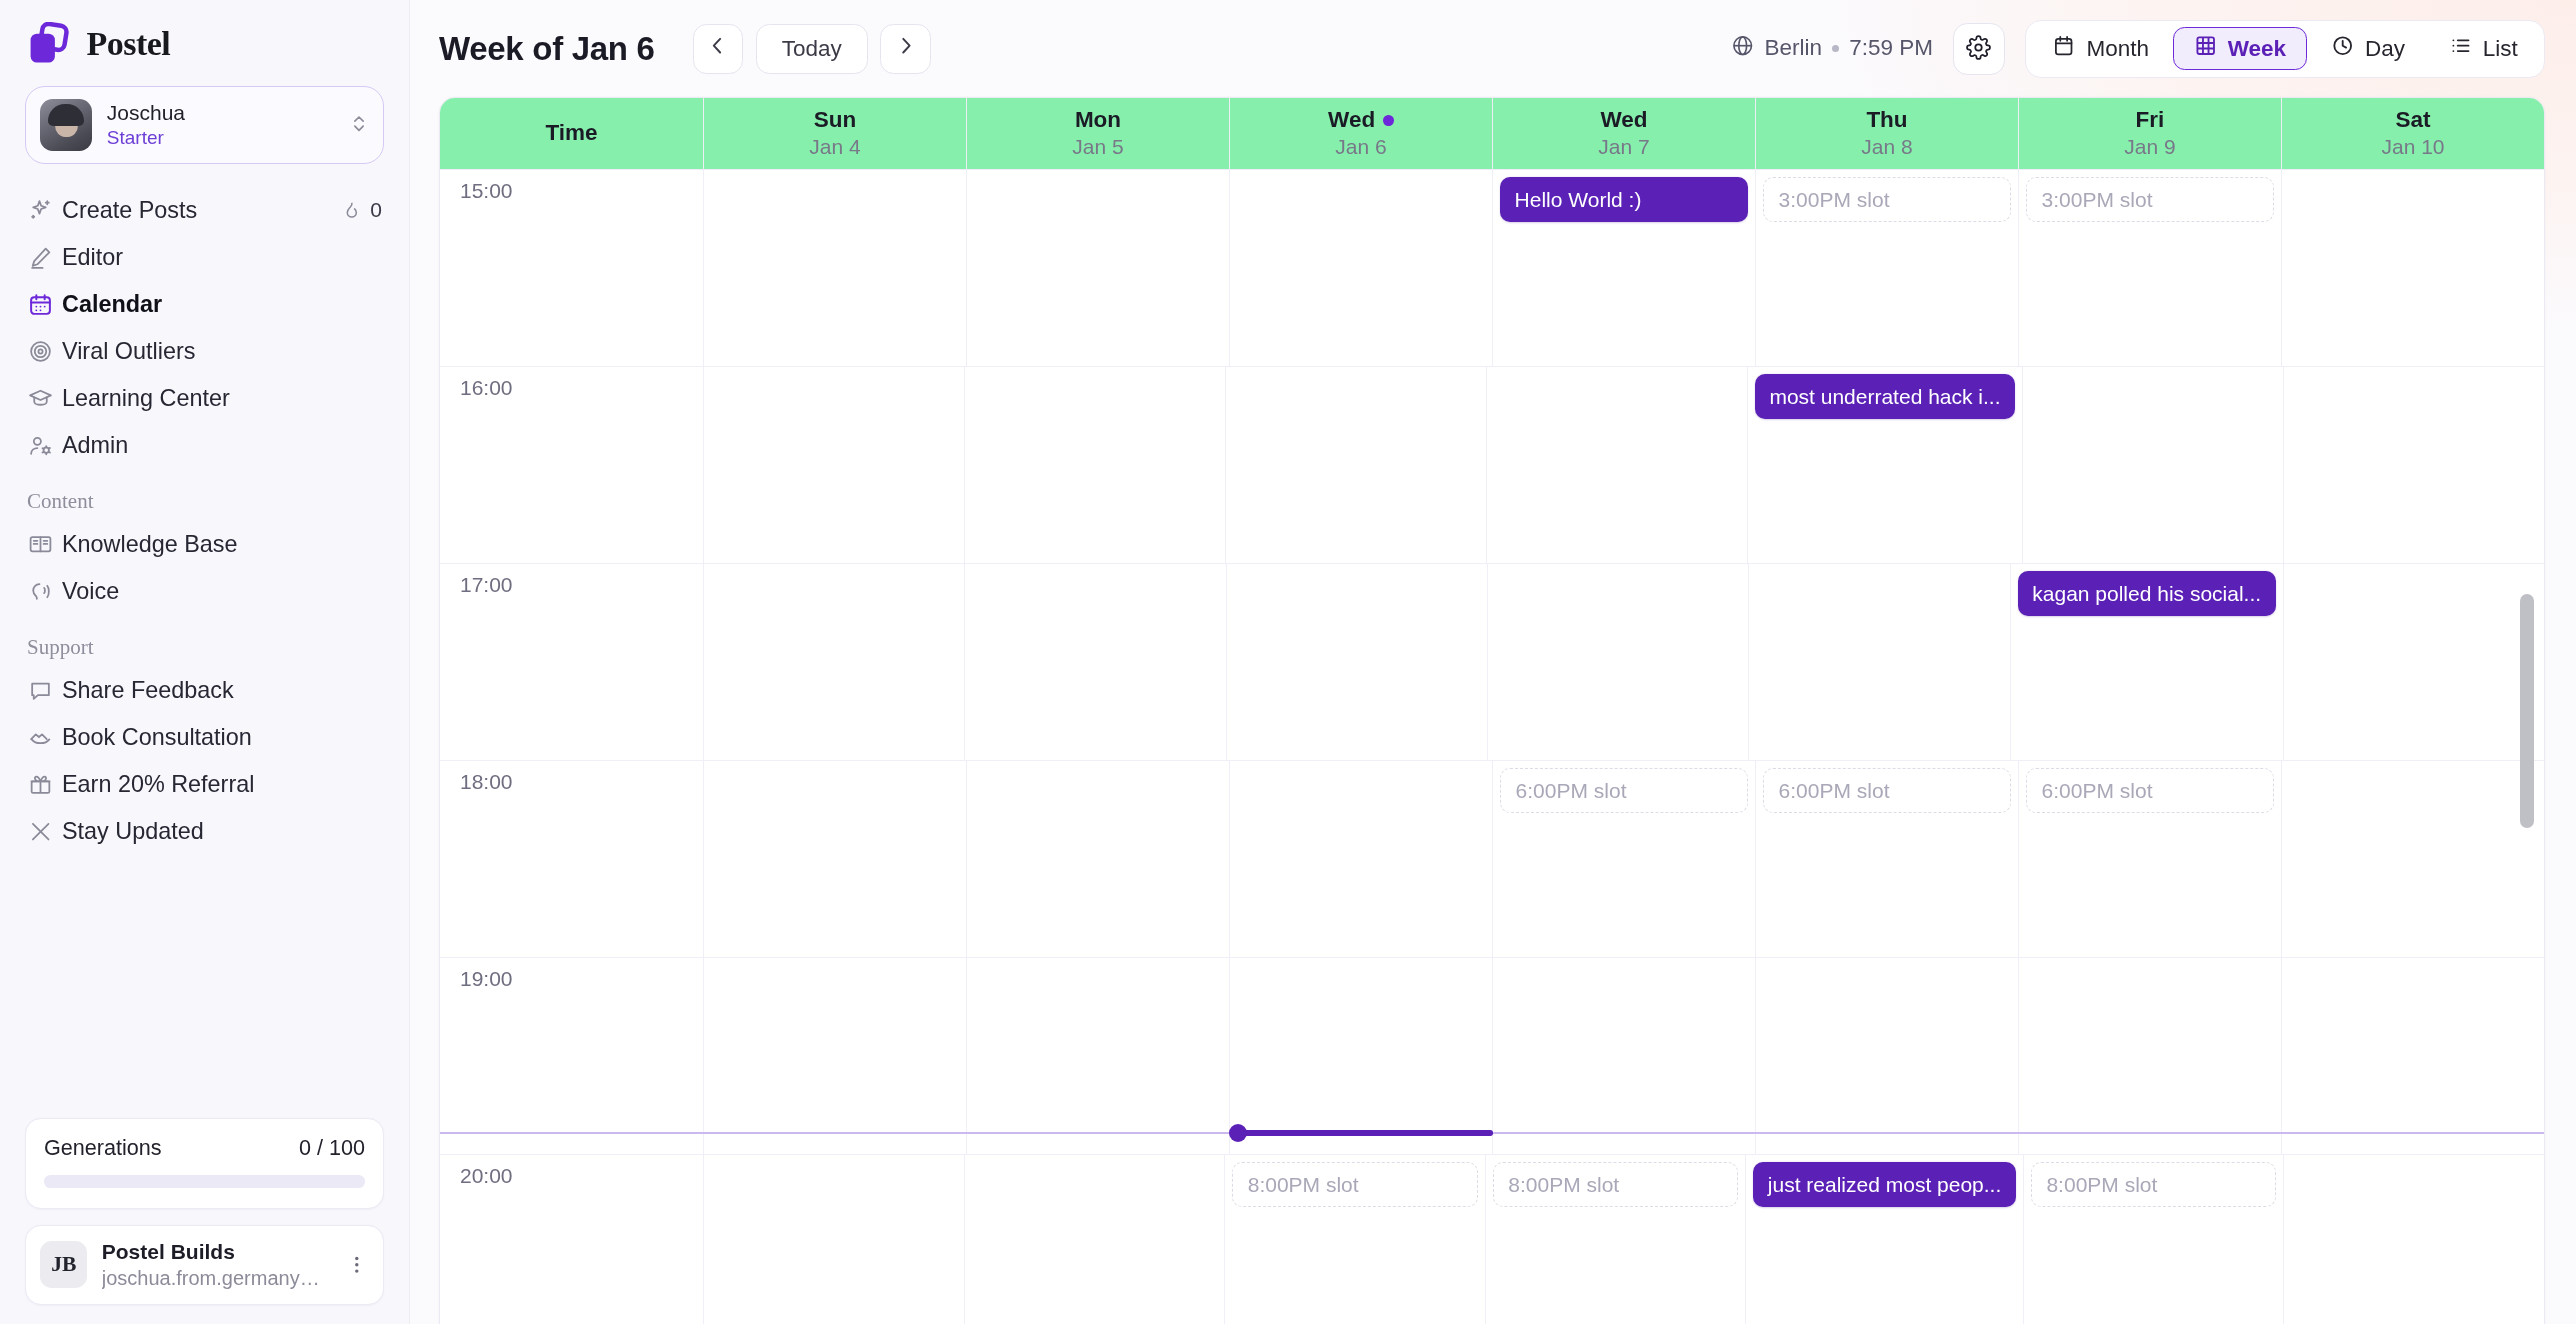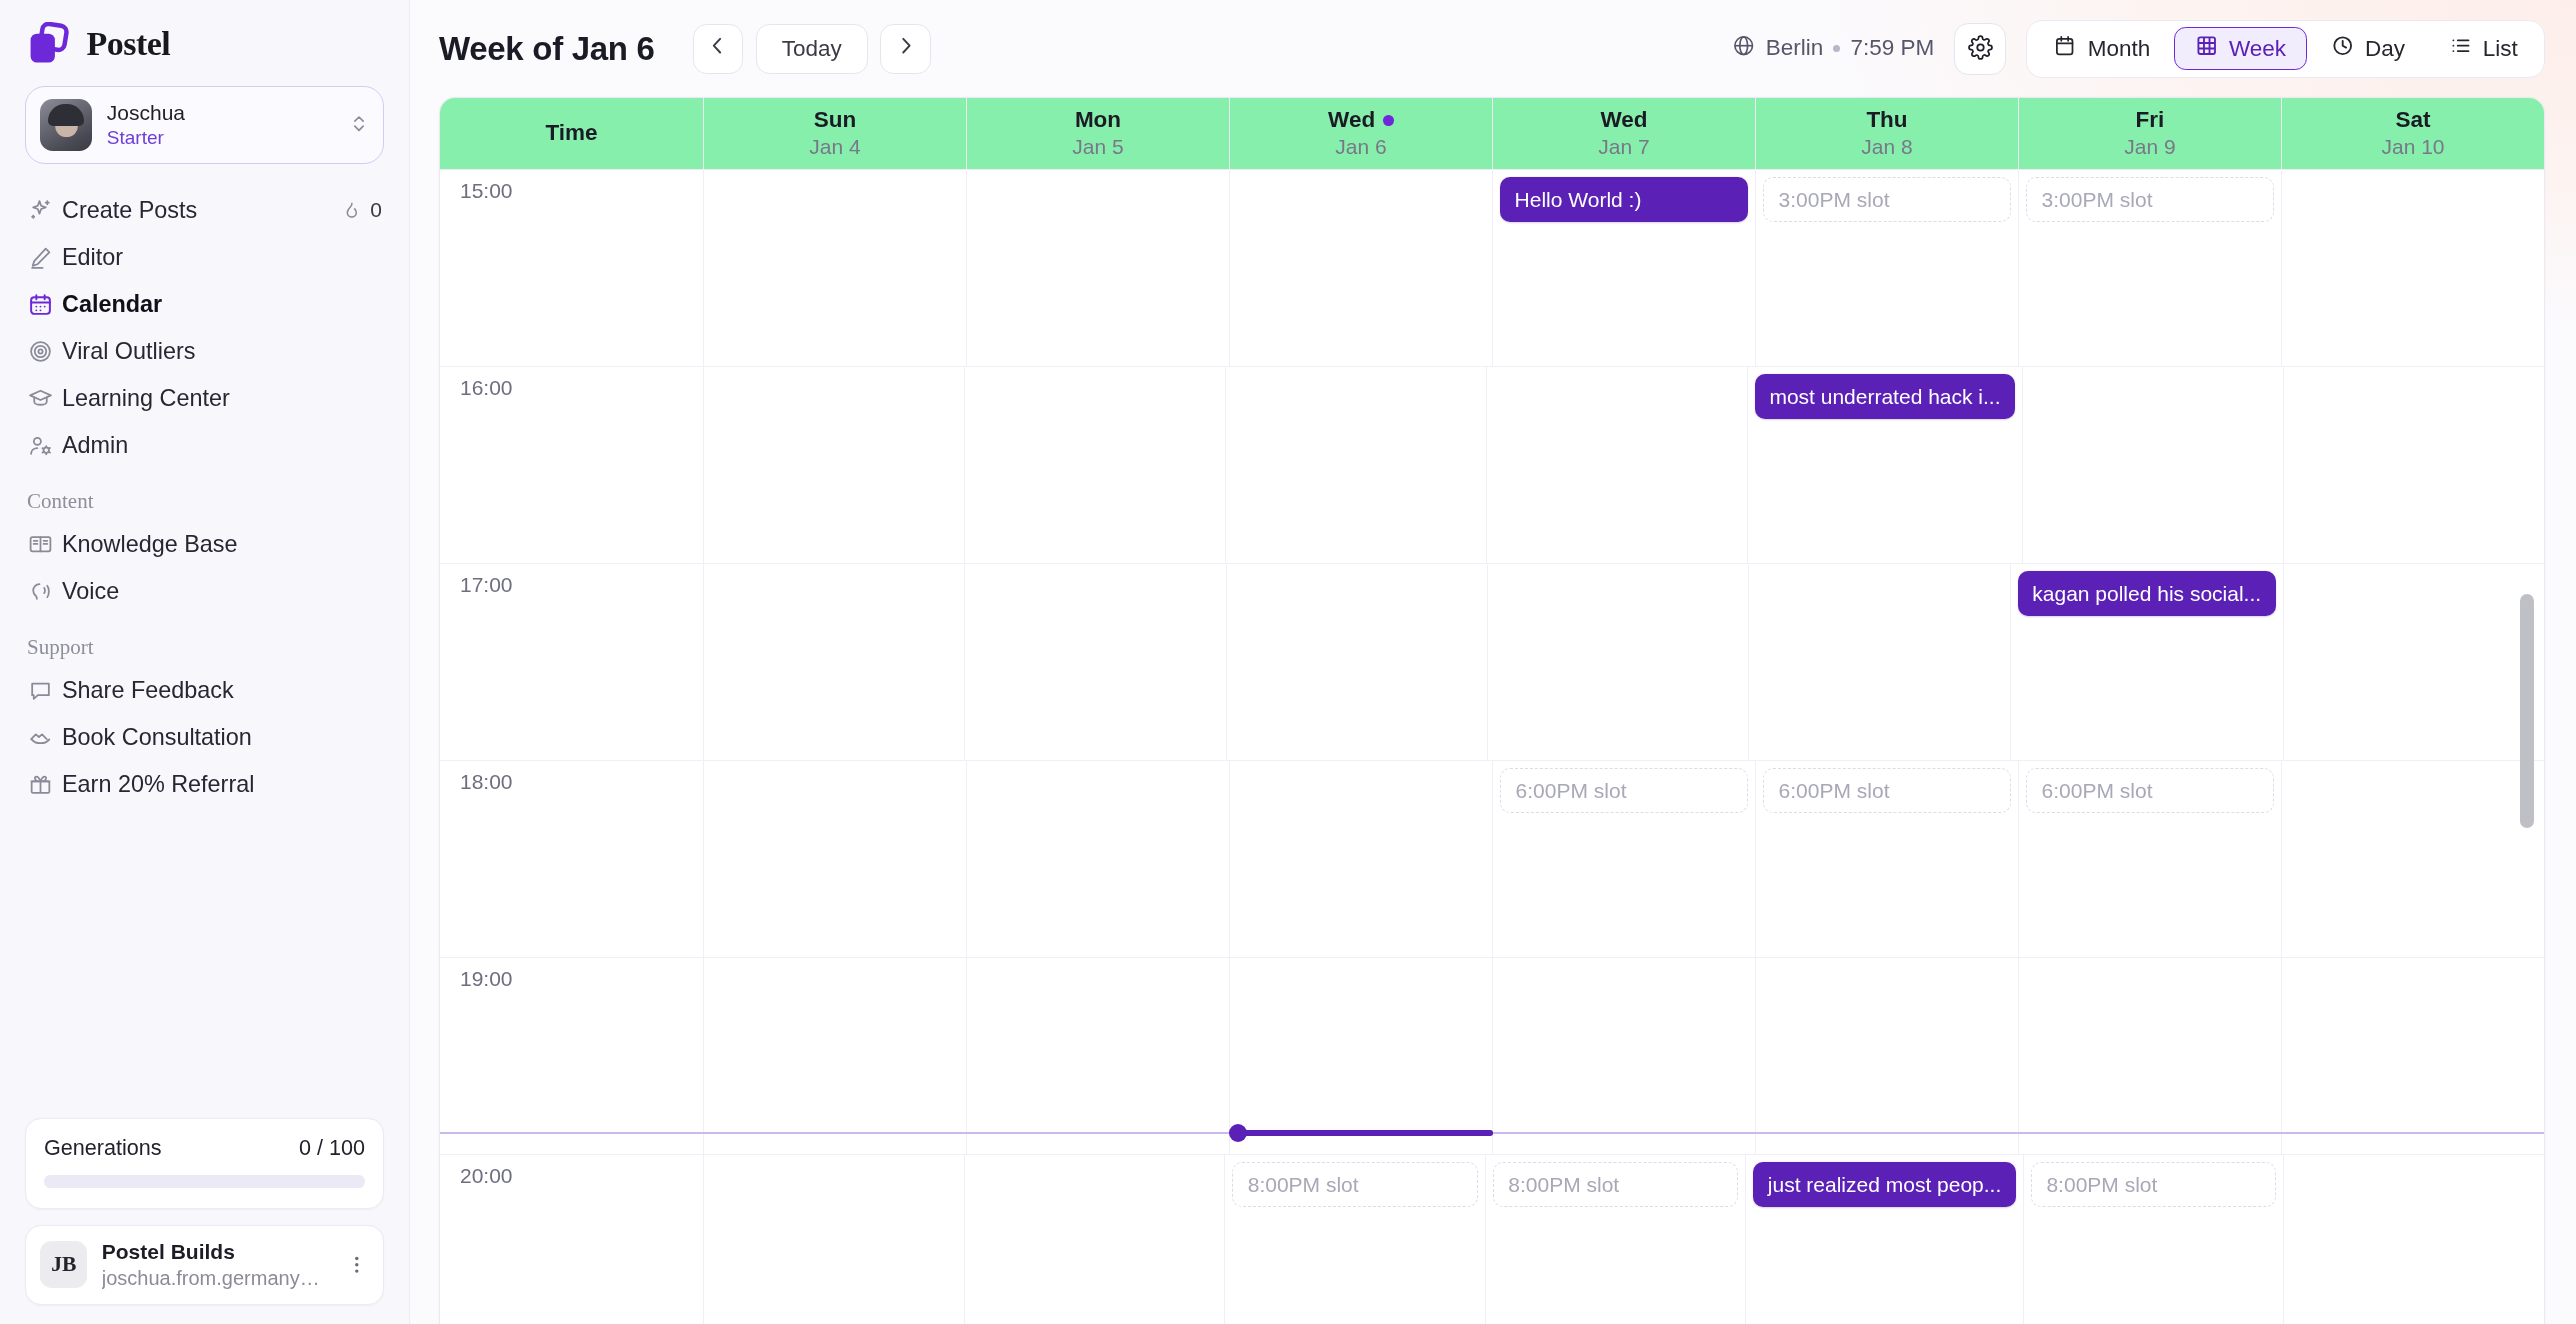--- a/index.html
+++ b/index.html
@@ -138,21 +138,21 @@
   }
   .view-switch {
     display: flex; align-items: center; gap: 3.6px; background: #ffffff;
     border: 0.9px solid #ebe9f3; border-radius: 16px; padding: 6.3px; height: 58px;
   }
   .vbtn {
     display: flex; align-items: center; gap: 10.8px; height: 100%;
     padding: 0 20px; border-radius: 11.7px; font-size: 22.5px; color: #26262f; cursor: pointer;
     white-space: nowrap;
   }
-  .vbtn.active { background: #f2edfd; border: 1.8px solid #6d28d9; color: #5b21b6; font-weight: normal; }
+  .vbtn.active { background: #f2edfd; border: 1.8px solid #6d28d9; color: #5b21b6; font-weight: bold; }
 
   
   .cal-shell {
     flex: 1 1 auto; margin: 0 31px 0 29px;
     border: 0.9px solid #ebe9f3; border-top-left-radius: 16px; border-top-right-radius: 16px;
     background: #ffffff; overflow: hidden; display: flex; flex-direction: column;
     box-shadow: 0 0.9px 2.7px rgba(25,25,60,.04);
   }
   .cal-head { display: flex; height: 72px; flex: 0 0 72px; border-bottom: 0.9px solid #eeecf5; background:#86efac; }
   .hcell {
@@ -354,20 +354,28 @@
     <div class="nav-item">
       <span class="nico">
         <svg viewBox="0 0 24 24" width="25" height="25" fill="none" stroke="currentColor" stroke-width="1.7" stroke-linejoin="round">
           <rect x="3.5" y="9" width="17" height="11" rx="1.4"></rect>
             <path d="M2.5 9h19M12 9v11"></path>
           <path d="M12 9c-1-2.5-2-4.5-4-4.5S6 7.5 9 9M12 9c1-2.5 2-4.5 4-4.5S18 7.5 15 9"></path>
         </svg>
       </span>
       <span>Earn 20% Referral</span>
     </div>
+    <div class="nav-item">
+      <span class="nico">
+        <svg viewBox="0 0 24 24" width="23.4" height="23.4" fill="none" stroke="currentColor" stroke-width="1.8" stroke-linecap="round">
+          <path d="M4 4l16 16M20 4L4 20"></path>
+        </svg>
+      </span>
+      <span>Stay Updated</span>
+    </div>
   </nav>
 
   <div class="sidebar-bottom">
     <div class="gen-card">
       <div class="gen-row">
         <span class="gen-label">Generations</span>
         <span class="gen-count">0 / 100</span>
       </div>
       <div class="gen-bar">
           <i style="width:0%"></i>

